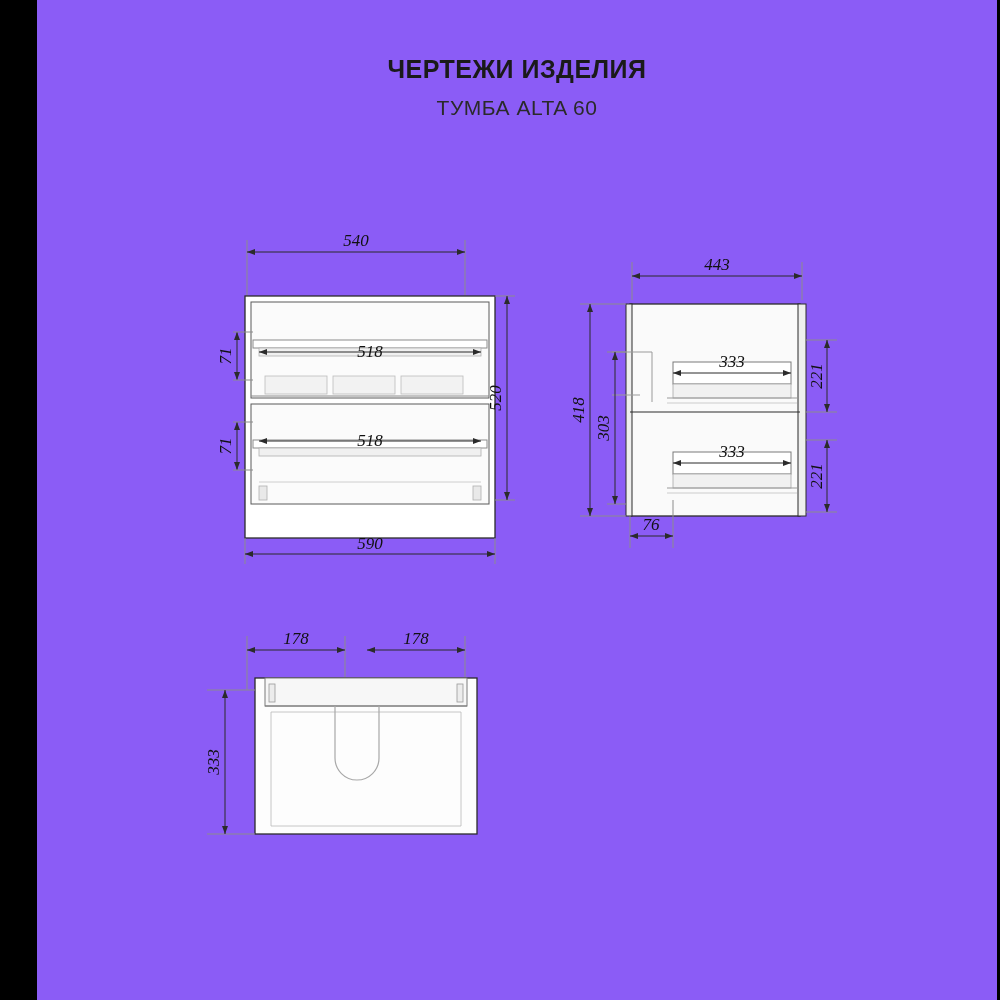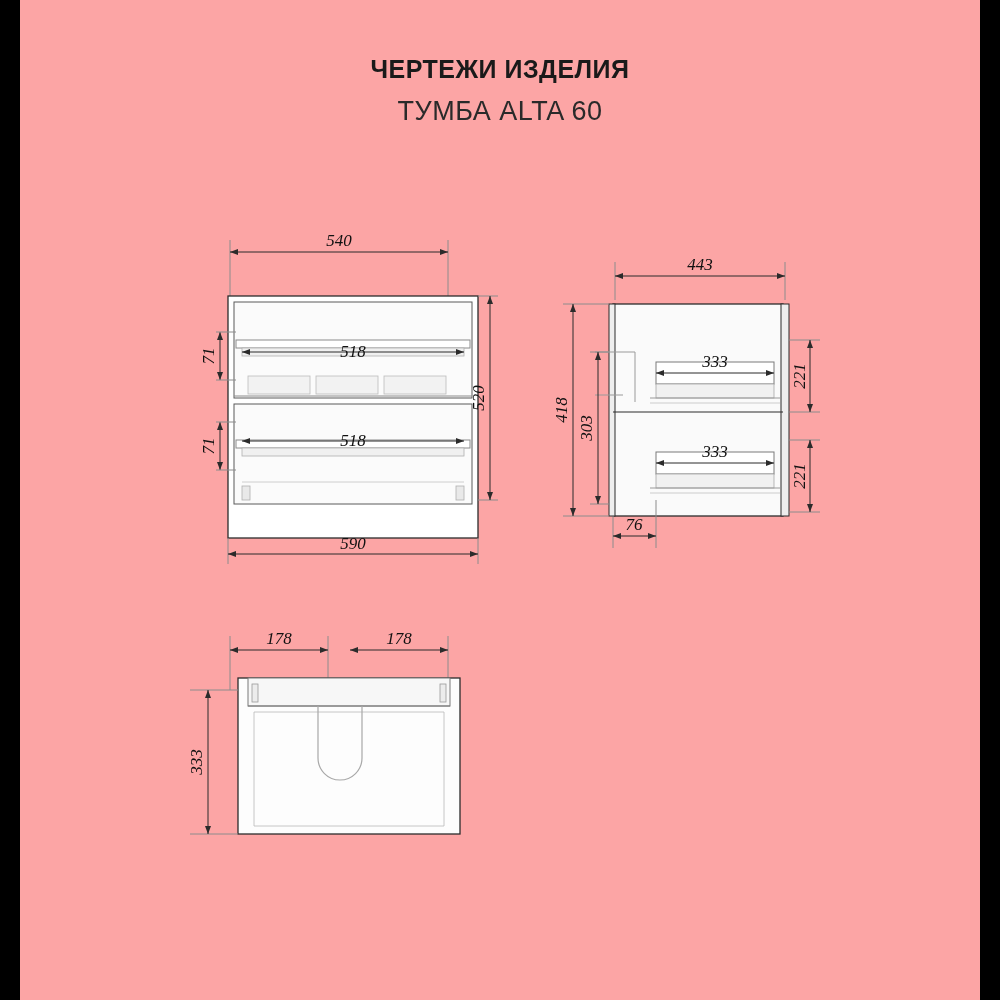--- a/index.html
+++ b/index.html
@@ -1,20 +1,20 @@
 <!DOCTYPE html>
 <html><head>
 <meta charset="utf-8">
 <style>
   html,body{margin:0;padding:0;background:#000;}
   body{width:1000px;height:1000px;overflow:hidden;font-family:"Liberation Sans",sans-serif;}
-  #sheet{position:absolute;left:20px;top:0;width:960px;height:1000px;background:#fca5a5;}
+  #sheet{position:absolute;left:37px;top:0;width:960px;height:1000px;background:#8b5cf6;}
   .title{position:absolute;left:0;right:0;text-align:center;}
   #main-title{top:55px;font-size:25px;font-weight:bold;color:#1a1a1a;letter-spacing:.5px;}
-  #sub-title{top:96px;font-size:27px;color:#2a2a2a;letter-spacing:.5px;}
+  #sub-title{top:96px;font-size:21px;color:#2a2a2a;letter-spacing:.5px;}
   svg{position:absolute;left:0;top:0;}
   .dim{font-family:"Liberation Serif",serif;font-style:italic;font-size:17px;fill:#111;}
   .dimv{font-family:"Liberation Serif",serif;font-style:italic;font-size:17px;fill:#111;}
 </style>
 </head>
 <body>
 
 <div id="sheet">
 
   <div class="title" id="main-title">ЧЕРТЕЖИ ИЗДЕЛИЯ</div>

